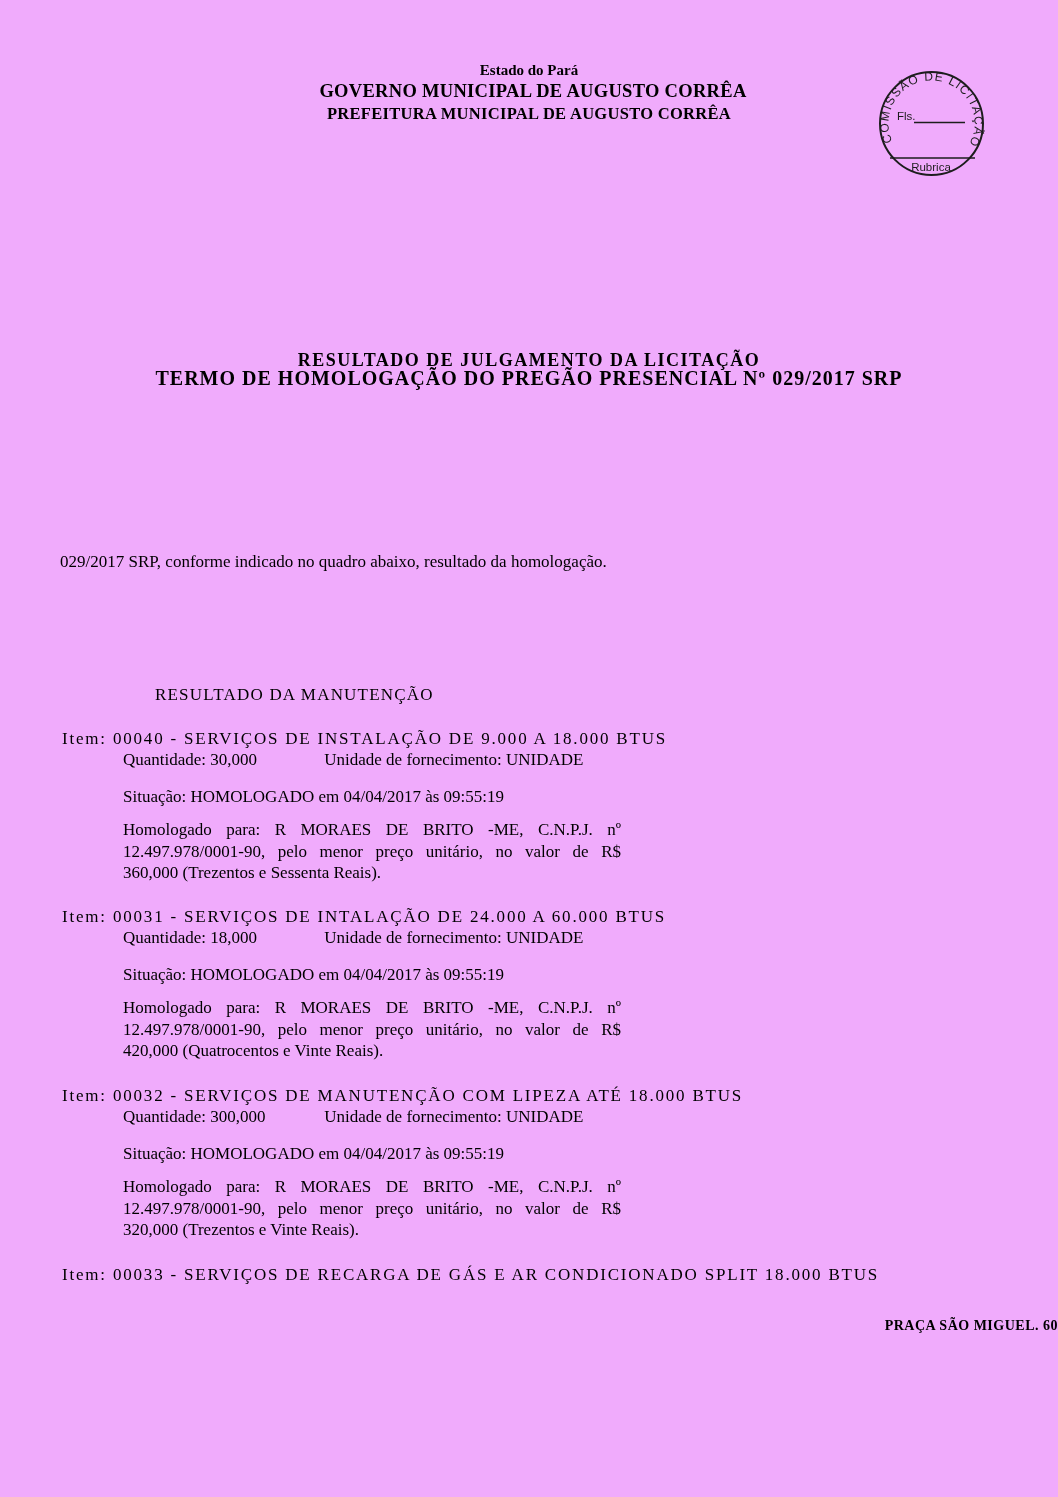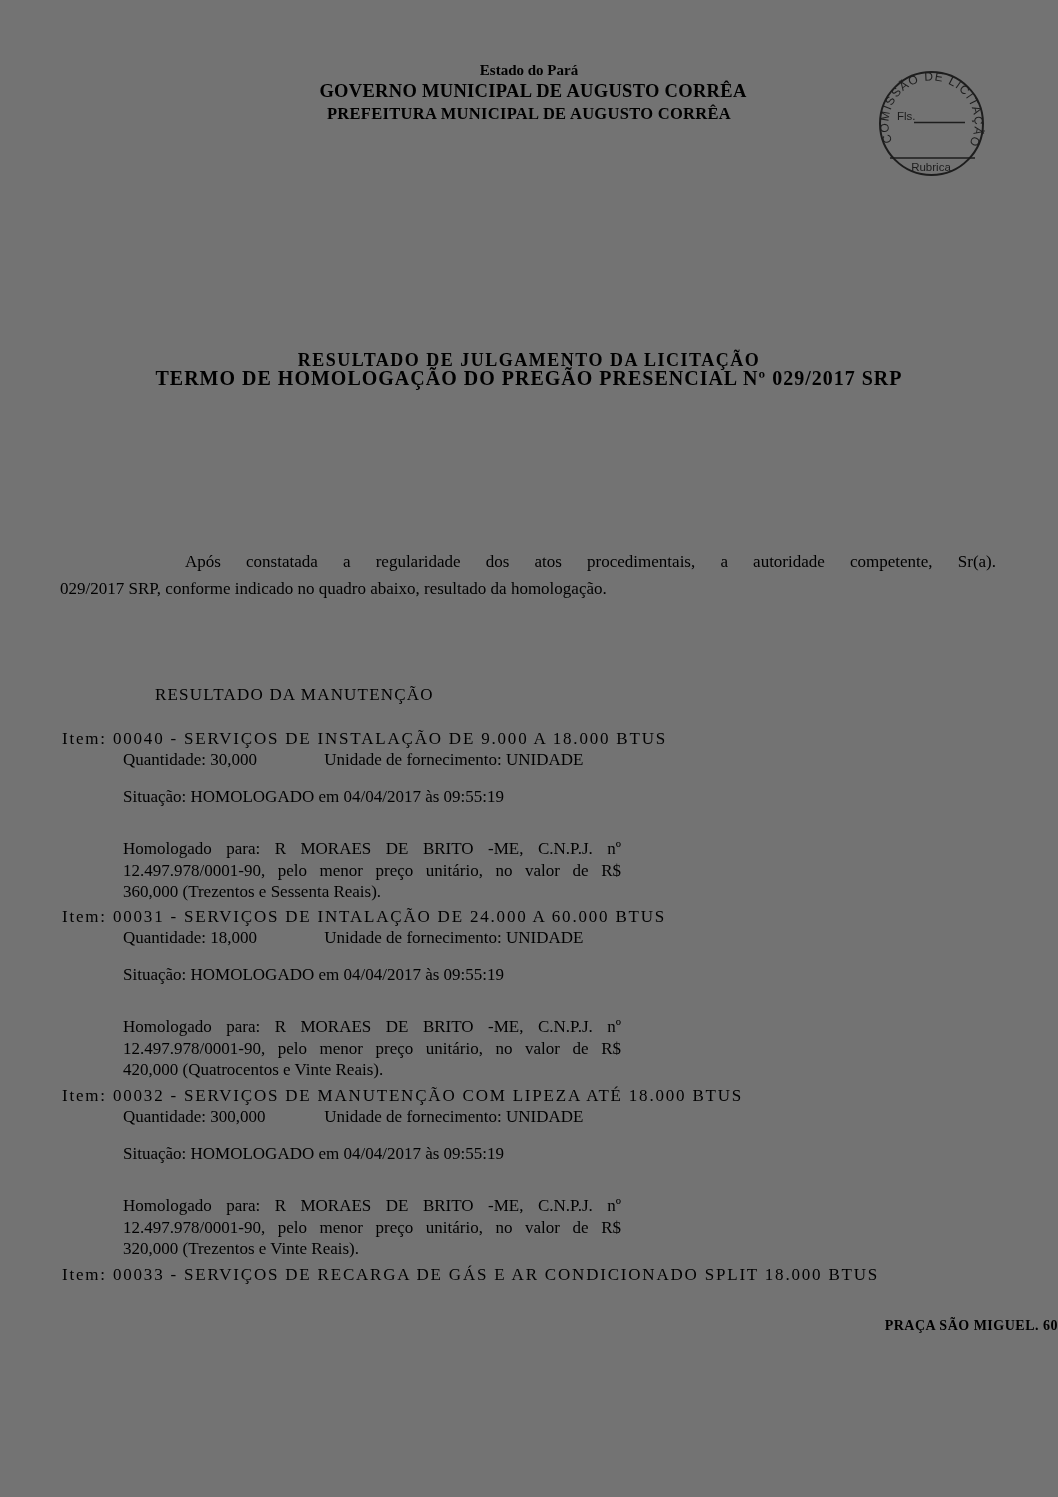--- a/index.html
+++ b/index.html
@@ -1,18 +1,18 @@
 <!DOCTYPE html>
 <html><head>
 <meta charset="utf-8">
 <style>
   html,body { margin:0; padding:0; background:#ffffff; }
   .page {
     position:relative; width:1058px; height:1497px;
-    background:#737373; color:#000;
+    background:#f0abfc; color:#000;
     font-family:"Liberation Serif", serif;
     overflow:hidden;
   }
   
   .header { position:absolute; top:60px; left:0; width:100%; text-align:center; font-weight:bold; }
   .header .l1 { font-size:15px;   line-height:20px; }
   .header .l2 { font-size:18.5px; line-height:23px; letter-spacing:0.3px;padding-left:8px; }
   .header .l3 { font-size:16.5px; line-height:22px; letter-spacing:0.3px; }
   
   .stamp { position:absolute; left:876px; top:66px; width:110px; height:114px; }
@@ -29,21 +29,21 @@
   
   .section-heading { position:absolute; top:684px; left:155px;
                      font-size:17px; letter-spacing:1.2px; line-height:21px; }
   
   .item { position:absolute; left:62px; width:950px; font-size:17px; }
   .item-0 { top:728px; } .item-1 { top:906px; } .item-2 { top:1085px; } .item-3 { top:1264px; }
   .item-line { line-height:21px; letter-spacing:1.8px; white-space:nowrap; }
   .qty-line  { margin-left:61px; line-height:21px; }
   .qty-val   { display:inline-block; min-width:197px; }
   .sit-line  { margin-left:61px; margin-top:16px; line-height:21px; }
-  .hom       { margin-left:61px; margin-top:31px; width:498px; line-height:21.5px; }
+  .hom       { margin-left:61px; margin-top:12px; width:498px; line-height:21.5px; }
   
   .footer { position:absolute; top:1318px; left:0; width:100%; text-align:right;
             font-size:14px; font-weight:bold; letter-spacing:0.5px; }
 </style>
 </head>
 <body>
 
 <div class="page">
 
   <div class="header">
@@ -63,21 +63,20 @@
     <text x="21" y="54" font-size="11.5" fill="#1d1d1d" font-family="Liberation Sans, sans-serif">Fls.</text>
     <line x1="38" y1="56.5" x2="89" y2="56.5" stroke="#1d1d1d" stroke-width="1.4"></line>
     <line x1="14" y1="92" x2="99" y2="92" stroke="#1d1d1d" stroke-width="1.6"></line>
     <text x="55" y="105" text-anchor="middle" font-size="11.5" fill="#1d1d1d" font-family="Liberation Sans, sans-serif">Rubrica</text>
   </svg>
 
   <div class="title1">RESULTADO DE JULGAMENTO DA LICITAÇÃO</div>
   <div class="title2">TERMO DE HOMOLOGAÇÃO DO PREGÃO PRESENCIAL Nº 029/2017 SRP</div>
 
   <div class="intro">
-    <div class="jline indent">Após constatada a regularidade dos atos procedimentais, a autoridade competente, Sr(a).</div>
     <div>029/2017 SRP, conforme indicado no quadro abaixo, resultado da homologação.</div>
   </div>
 
   <div class="section-heading">RESULTADO DA MANUTENÇÃO</div>
 
   <div class="item item-0">
     <div class="item-line">Item: 00040 - SERVIÇOS DE INSTALAÇÃO DE 9.000 A 18.000 BTUS</div>
     <div class="qty-line">
       <span class="qty-val">Quantidade: 30,000</span>
       <span>Unidade de fornecimento: UNIDADE</span>

